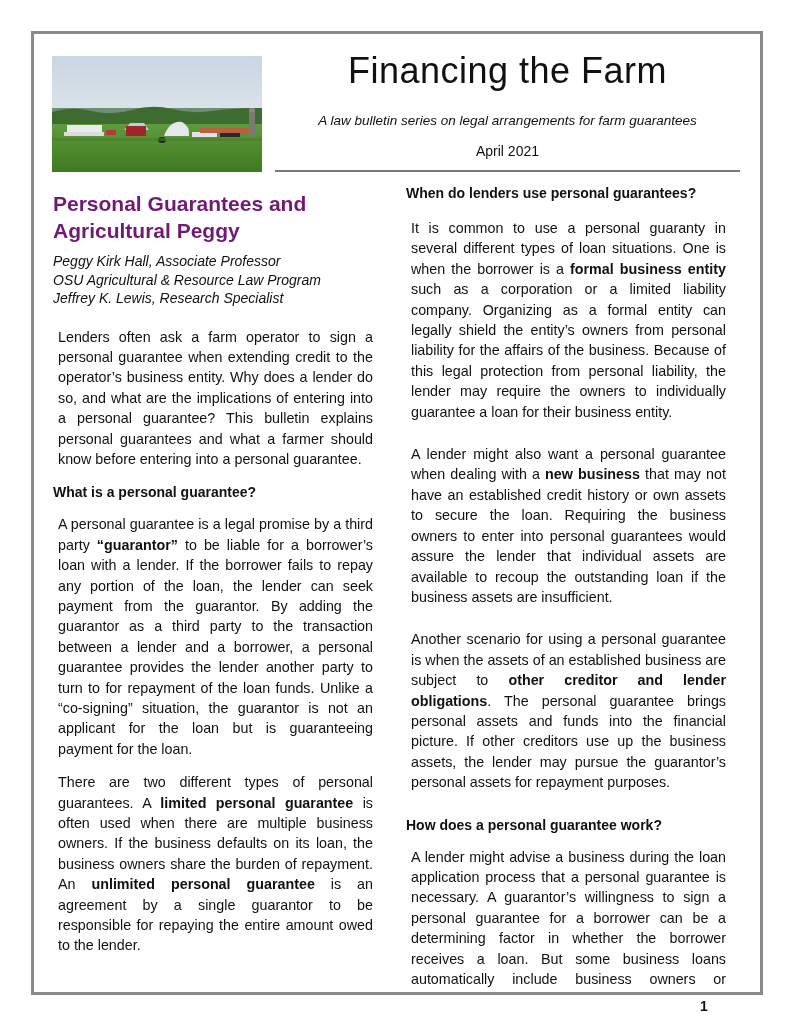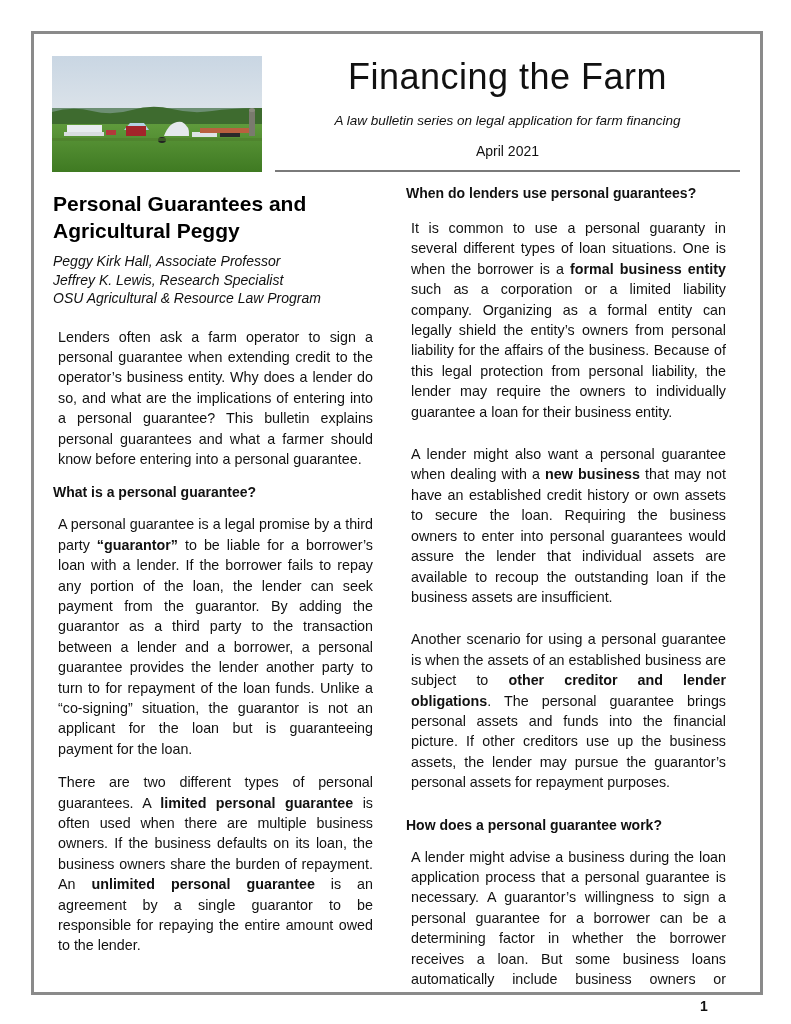--- a/index.html
+++ b/index.html
@@ -2,33 +2,33 @@
 <html><head>
   <meta charset="utf-8">
   <style>
     html, body { margin: 0; padding: 0; background: #ffffff; }
     body { width: 791px; height: 1024px; position: relative; overflow: hidden;
            font-family: "Liberation Sans", "DejaVu Sans", sans-serif; color: #111; }
     .page-frame { position: absolute; left: 31px; top: 31px; width: 726px; height: 958px;
                   border: 3px solid #8a8a8a; box-sizing: content-box; }
     .photo { position: absolute; left: 52px; top: 56px; width: 210px; height: 116px; overflow: hidden; }
     .photo svg { display: block; width: 100%; height: 100%; }
-    .title { position: absolute; left: 270px; top: 56px; width: 475px; text-align: center;
+    .title { position: absolute; left: 270px; top: 50px; width: 475px; text-align: center;
              font-size: 36px; font-weight: normal; letter-spacing: 0.5px; color: #111; margin: 0; }
     .subtitle { position: absolute; left: 270px; top: 113px; width: 475px; text-align: center;
                 font-size: 13.5px; font-style: italic; color: #111; }
     .date { position: absolute; left: 270px; top: 143px; width: 475px; text-align: center;
             font-size: 14px; color: #111; }
     .divider { position: absolute; left: 275px; top: 170px; width: 465px; height: 2px; background: #7a7a7a; }
 
     .col { position: absolute; width: 325px; }
     .col-left { left: 53px; top: 190px; }
     .col-right { left: 406px; top: 183px; }
 
-    .article-title { font-size: 21px; font-weight: bold; line-height: 27px; margin: 0 0 8px 0; color: #000000; }
+    .article-title { font-size: 21px; font-weight: bold; line-height: 27px; margin: 0 0 8px 0; color: #701a75; }
     .byline { font-size: 14px; font-style: italic; line-height: 18.5px; color: #111; margin-bottom: 19px; }
     .byline div { white-space: nowrap; }
     p { margin: 5px; font-size: 14.3px; line-height: 20.4px; text-align: justify; text-align-last: left; color: #111; }
     .h-sec { font-size: 14px; font-weight: bold; line-height: 20px; margin: 0; color: #111; }
     b { font-weight: bold; }
 
     .page-number { position: absolute; left: 700px; top: 998px; font-size: 14px; font-weight: bold; color: #111; }
   </style>
 </head>
 <body>
@@ -61,33 +61,33 @@
     <rect x="148" y="72" width="50" height="5" fill="#b9603f"></rect>
     <rect x="168" y="77" width="20" height="4" fill="#2a2a2a"></rect>
     <rect x="197" y="54" width="6" height="26" fill="#7a7a6e"></rect>
     <ellipse cx="200" cy="54" rx="3" ry="2" fill="#8a8a7e"></ellipse>
     <ellipse cx="110" cy="84" rx="4" ry="3" fill="#222"></ellipse>
     <rect x="0" y="82" width="210" height="3" fill="#4c7d2c" opacity="0.6"></rect>
   </svg>
 </div>
 
 <h1 class="title">Financing the Farm</h1>
-<div class="subtitle">A law bulletin series on legal application for farm financing</div>
+<div class="subtitle">A law bulletin series on legal arrangements for farm guarantees</div>
 <div class="date">April 2021</div>
 <div class="divider"></div>
 
 <div class="col col-left">
   <h2 class="article-title">
     <span>Personal Guarantees and</span><br>
     <span>Agricultural Peggy</span>
   </h2>
   <div class="byline">
     <div>Peggy Kirk Hall, Associate Professor</div>
+    <div>OSU Agricultural &amp; Resource Law Program</div>
     <div>Jeffrey K. Lewis, Research Specialist</div>
-    <div>OSU Agricultural &amp; Resource Law Program</div>
   </div>
 
   <p>Lenders often ask a farm operator to sign a personal guarantee when extending credit to the operator’s business entity. Why does a lender do so, and what are the implications of entering into a personal guarantee?  This bulletin explains personal guarantees and what a farmer should know before entering into a personal guarantee.</p>
 
   <div class="h-sec" style="margin-top:13px; margin-bottom:12px;">What is a personal guarantee?</div>
 
   <p><span>A personal guarantee is a legal promise by a third party </span><b>“guarantor”</b><span> to be liable for a borrower’s loan with a lender.  If the borrower fails to repay any portion of the loan, the lender can seek payment from the guarantor. By adding the guarantor as a third party to the transaction between a lender and a borrower, a personal guarantee provides the lender another party to turn to for repayment of the loan funds.  Unlike a “co-signing” situation, the guarantor is not an applicant for the loan but is guaranteeing payment for the loan.</span></p>
 
   <p style="margin-top:13px;"><span>There are two different types of personal guarantees.  A </span><b>limited personal guarantee</b><span> is often used when there are multiple business owners.  If the business defaults on its loan, the business owners share the burden of repayment. An </span><b>unlimited personal guarantee</b><span> is an agreement by a single guarantor to be responsible for repaying the entire amount owed to the lender.</span></p>
 </div>

